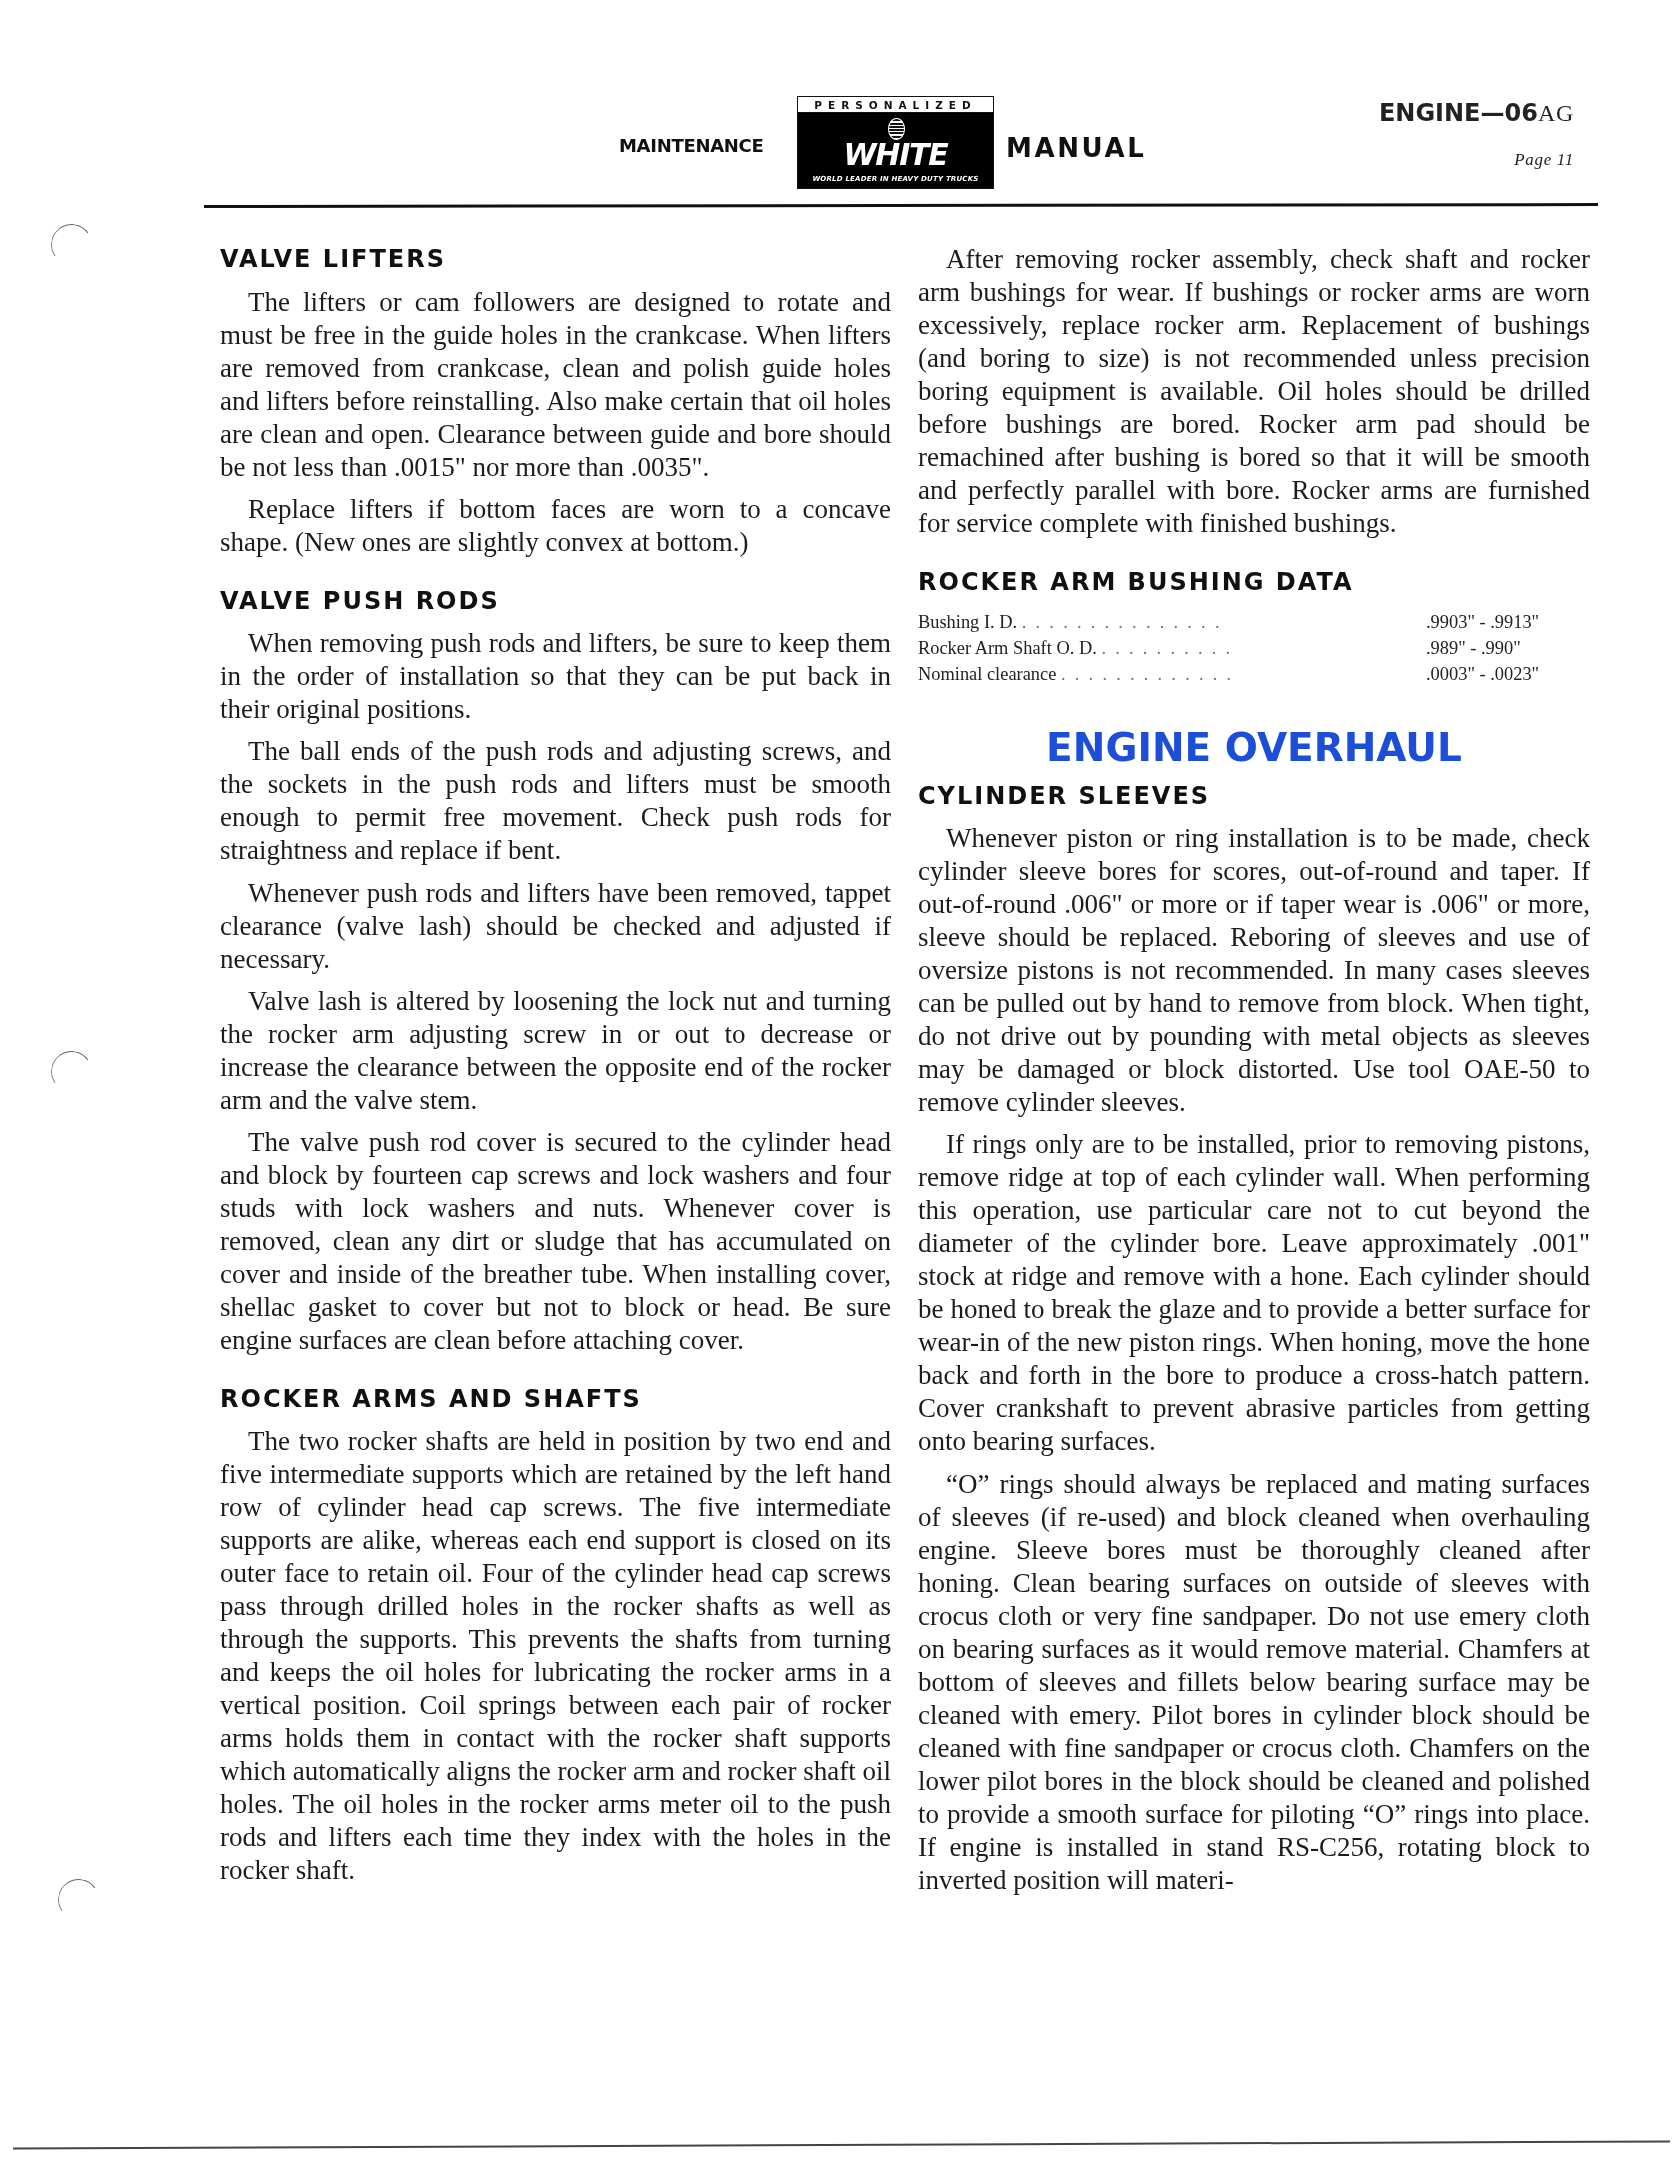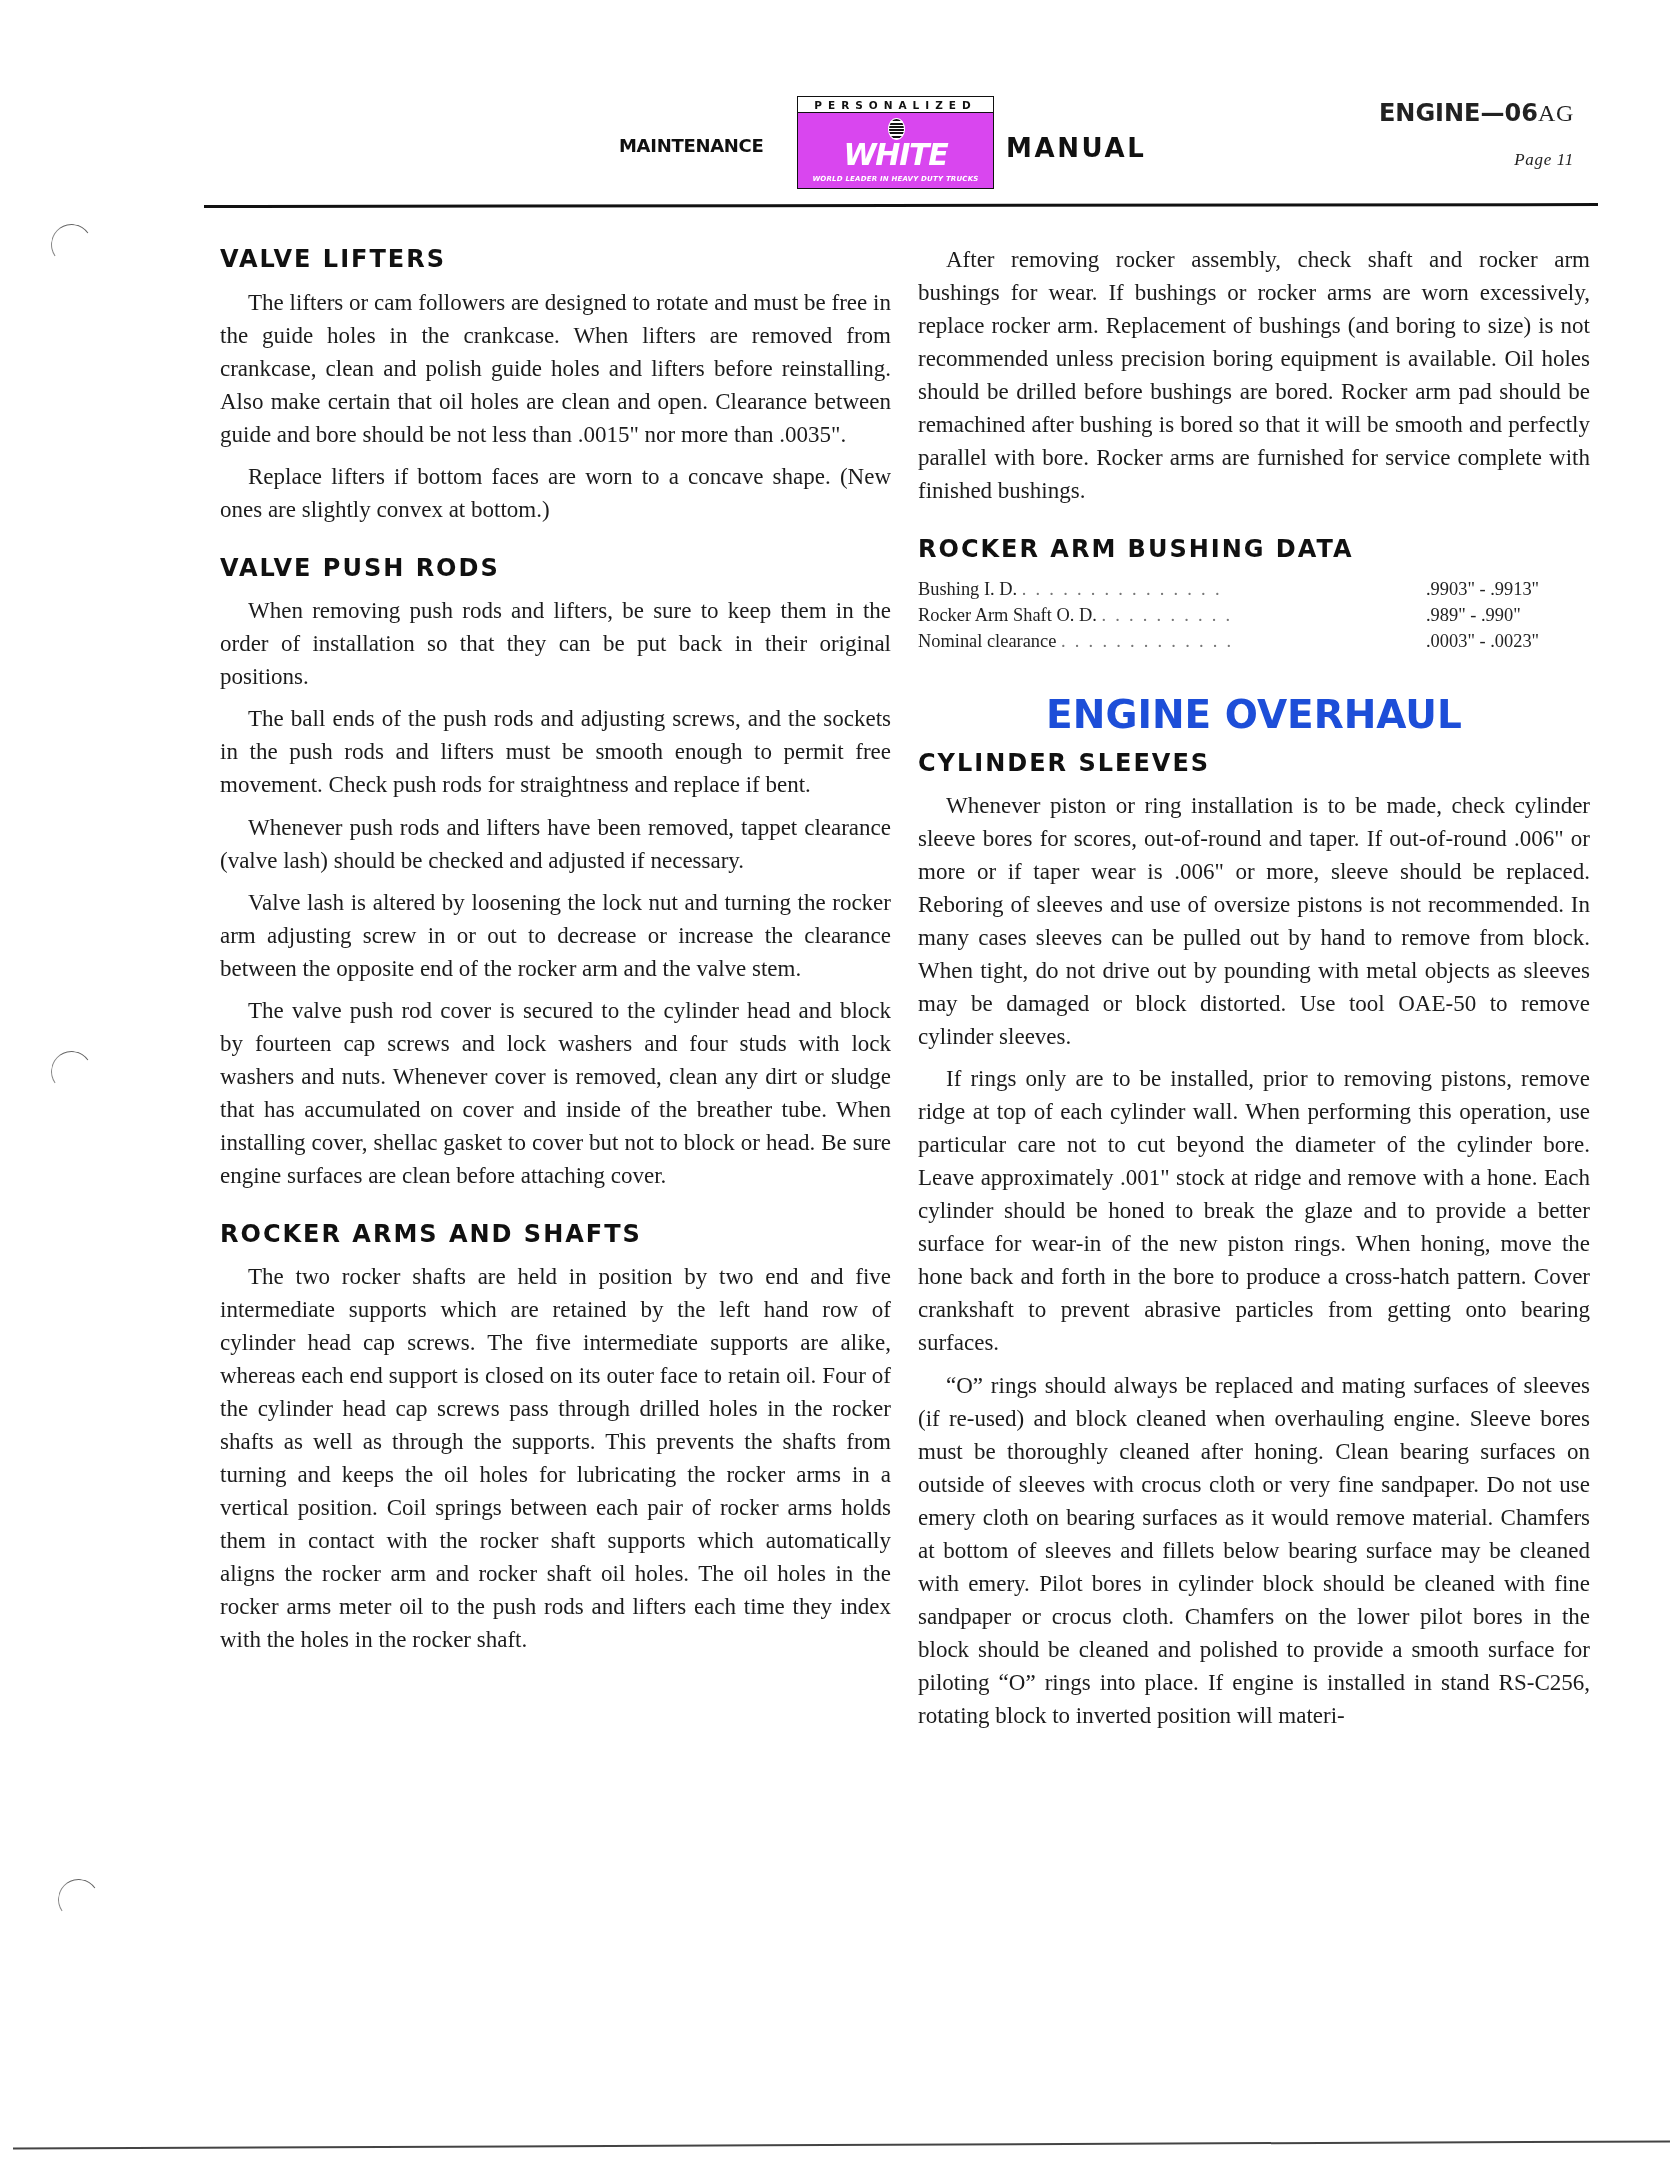--- a/index.html
+++ b/index.html
@@ -2,38 +2,38 @@
 <html style="font-size:10.5px"><head>
 <meta charset="utf-8">
 <style>
   html, body { margin:0; padding:0; background:#ffffff; }
   body { width:1674px; height:2183px; position:relative; overflow:hidden; color:#1a1a1a; font-family:"Liberation Serif", serif; }
   .abs { position:absolute; }
   
   .hdr-word { position:absolute; font-family:"DejaVu Sans", sans-serif; font-weight:bold; color:#111; }
   #maint { left:619px; top:135px; font-size:18px; letter-spacing:-0.3px; }
   #manual { left:1006px; top:133px; font-size:26px; letter-spacing:2.6px; }
-  #logo { left:797px; top:96px; width:197px; height:93px; background:#d946ef; border:1.3px solid #111; box-sizing:border-box;padding-left:47px; }
+  #logo { left:797px; top:96px; width:197px; height:93px; background:#000000; border:1.3px solid #111; box-sizing:border-box;padding-left:47px; }
   #logo .top { position:absolute; left:0; top:0; width:100%; height:16px; background:#fff; border-bottom:1.3px solid #111; box-sizing:border-box; text-align:center; font-family:"DejaVu Sans", sans-serif; font-weight:bold; font-size:10.5px; letter-spacing:6px; line-height:16px; color:#111; }
   #logo .globe { position:absolute; left:90px; top:21px; width:14.5px; height:20px; border-radius:50%;
      background: repeating-linear-gradient(0deg, #fff 0 1.3px, #111 1.3px 3.3px), #fff; border:0.7px solid #fff; }
   #logo .brand { position:absolute; left:0; top:38px; width:100%; text-align:center; font-family:"DejaVu Sans", sans-serif; font-weight:bold; font-style:italic; font-size:30px; color:#fff; letter-spacing:-1.3px; line-height:39px; }
   #logo .tag { position:absolute; left:0; top:78px; width:100%; text-align:center; font-family:"DejaVu Sans", sans-serif; font-style:italic; font-weight:bold; font-size:7px; color:#fff; letter-spacing:0.2px; }
   #section-code { position:absolute; right:100px; top:99px; font-family:"DejaVu Sans", sans-serif; font-weight:bold; font-size:24px; color:#222; }
   #section-code .serifpart { font-family:"Liberation Serif", serif; font-weight:normal; letter-spacing:0.7px; }
   #page-num { position:absolute; right:100px; top:150px; font-family:"Liberation Serif", serif; font-style:italic; font-size:17px; color:#222; letter-spacing:0.7px; }
   #header-rule { position:absolute; left:204px; top:204px; width:1394px; height:3.3px; background:#111; transform:rotate(-0.08deg); }
   #footer-rule { position:absolute; left:13px; top:2144px; width:1657px; height:2px; background:#444; transform:rotate(-0.25deg); }
   .punch { position:absolute; width:39px; height:39px; border-top:1.3px solid #666; border-left:1.3px solid #888; border-radius:50%; border-right:1.3px solid transparent; border-bottom:1.3px solid transparent; transform:rotate(10deg); }
   
   .col { position:absolute; top:243px; }
   #col-left { left:220px; width:671px; }
   #col-right { left:918px; width:672px; }
   h2.sec { font-family:"DejaVu Sans", sans-serif; font-weight:bold; font-size:24px; letter-spacing:2px; margin:0; color:#111; line-height:32px; }
-  p.body { margin:0; font-size:23px; line-height:33px; text-align:justify; text-indent:28px; color:#1c1c1c; }
+  p.body { margin:0; font-size:27px; line-height:33px; text-align:justify; text-indent:28px; color:#1c1c1c; }
   .gap-p { height:9.2px; }
   .gap-sec { height:26px; }
   .gap-h { height:10.5px; }
   h1.big { font-family:"DejaVu Sans", sans-serif; font-weight:bold; font-size:39px; text-align:center; margin:0; letter-spacing:0px; color:#1d4ed8; line-height:46px; }
   table.spec { width:100%; border-collapse:collapse; font-size:18.4px; color:#222; }
   table.spec td { padding:0; line-height:26px; white-space:nowrap;margin-top:16px; }
   table.spec td.lbl { width:500px; overflow:hidden; }
   table.spec td.lbl span.dots { color:#777; letter-spacing:9.2px; }
   table.spec td.val { text-align:left; padding-left:8px; }
 </style>

